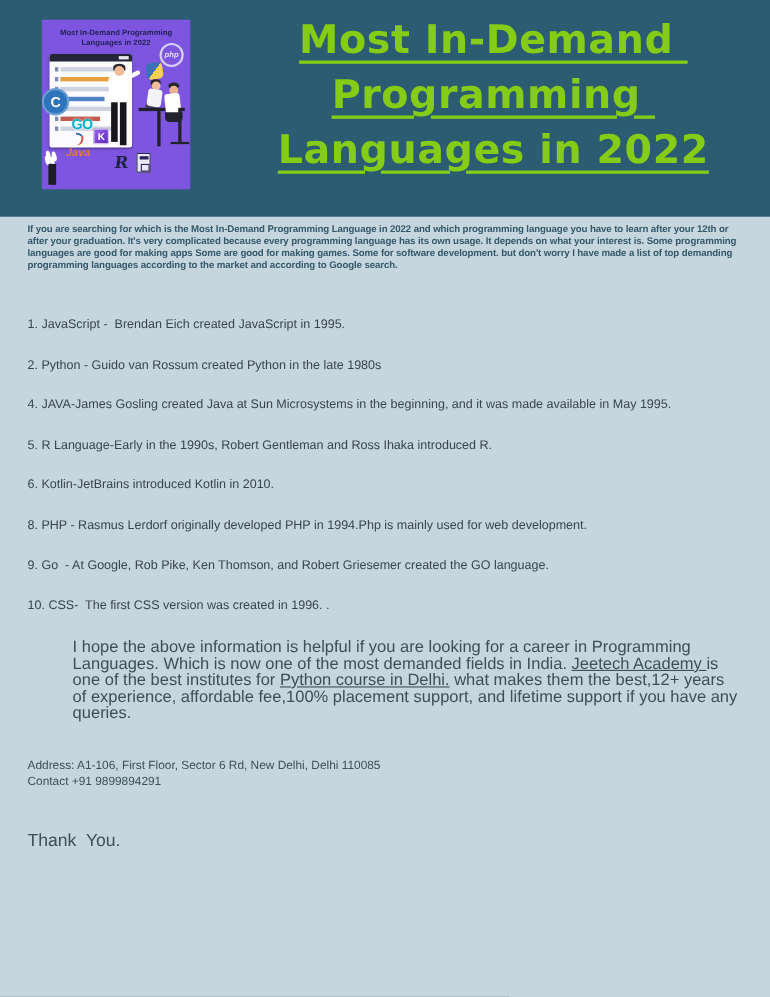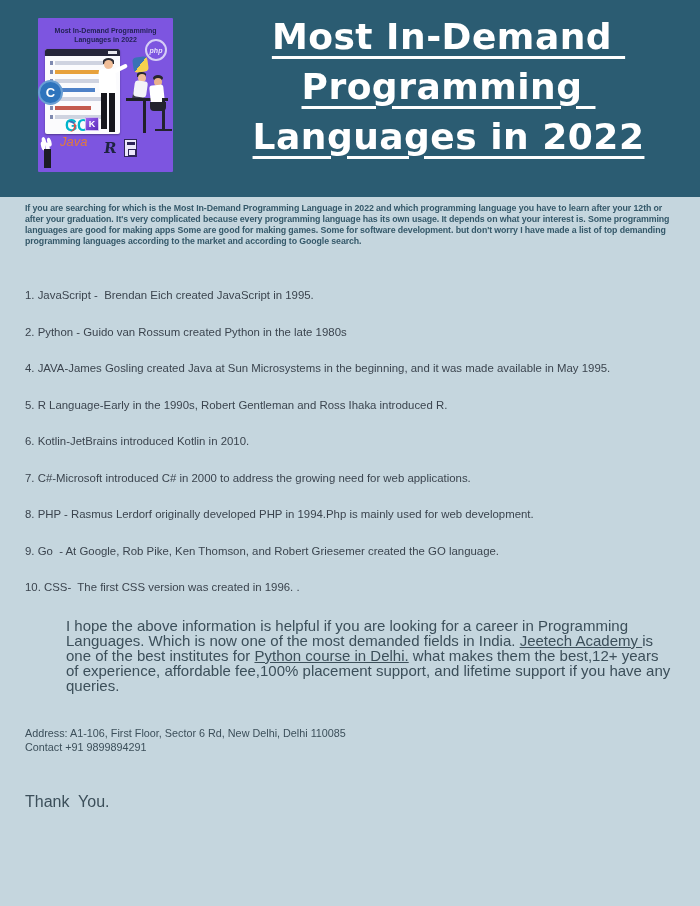--- a/index.html
+++ b/index.html
@@ -5,42 +5,42 @@
   * { margin:0; padding:0; box-sizing:border-box; }
   html,body { background:#9fb3bd; }
   .page {
     width:700px; height:906px; position:relative; margin:0 auto;
     background:#c5d6de; font-family:"Liberation Sans",sans-serif; overflow:hidden;
   }
   
   .header { position:relative; height:197px; background:#2b5c72; }
   .big-title {
     position:absolute; left:205px; top:12px; width:487px; text-align:center;
-    color:#ffffff; font-family:"DejaVu Sans",sans-serif; font-weight:bold;
+    color:#84cc16; font-family:"DejaVu Sans",sans-serif; font-weight:bold;
     font-size:36px; line-height:50px; letter-spacing:0.5px;
   }
   .big-title .tline { white-space:pre; text-decoration:underline; text-decoration-thickness:3px; text-underline-offset:7px; }
 
   
   .poster {
     position:absolute; left:38px; top:18px; width:135px; height:154px;
     background:#7d55e0; overflow:hidden; border-radius:1px;
   }
   .p-title { padding-top:8px; text-align:center; font-size:7px; line-height:9px; font-weight:bold; color:#232256; }
   .p-window { position:absolute; left:7px; top:31px; width:75px; height:85px; background:#fbfbfd; border-radius:2px; box-shadow:0 1px 2px rgba(0,0,0,.35); }
   .p-window-bar { height:7px; background:#26263a; border-radius:2px 2px 0 0; position:relative; }
   .p-window-bar::after { content:""; position:absolute; right:3px; top:2px; width:9px; height:3px; background:#e8e8ee; }
   .p-row { height:4px; margin:5px 6px 0 10px; background:#cfd3e0; position:relative; }
   .p-row::before { content:""; position:absolute; left:-5px; top:0; width:3px; height:4px; background:#7f8ab0; }
   .p-row:nth-child(2) { width:52px; } .p-row:nth-child(3) { width:44px; background:#e7a13c; }
   .p-row:nth-child(4) { width:55px; } .p-row:nth-child(5) { width:40px; background:#4f82c8; }
   .p-row:nth-child(6) { width:50px; } .p-row:nth-child(7) { width:36px; background:#c45b4e; }
   .p-row:nth-child(8) { width:47px; }
   .logo-c { position:absolute; left:0; top:62px; width:25px; height:25px; border-radius:50%; background:#2e74bd; border:2px solid #6b9fd4; color:#fff; font-weight:bold; font-size:13px; display:flex; align-items:center; justify-content:center; }
-  .logo-go { position:absolute; left:27px; top:99px; color:#00b5cc; font-size:16px; font-weight:bold; letter-spacing:-0.5px; text-shadow:0 0 2px #ffffff; }
+  .logo-go { position:absolute; left:27px; top:87px; color:#00b5cc; font-size:13px; font-weight:bold; letter-spacing:-0.5px; text-shadow:0 0 2px #ffffff; }
   .logo-python { position:absolute; left:95px; top:39px; width:15px; height:15px; border-radius:4px; background:linear-gradient(135deg,#3a72b5 50%,#f5d14f 50%); transform:rotate(-8deg); }
   .logo-php { position:absolute; right:6px; top:21px; width:22px; height:22px; border-radius:50%; border:2px solid #d6cef6; color:#e6e0fb; font-size:7px; font-weight:bold; font-style:italic; display:flex; align-items:center; justify-content:center; }
   .pr-hair { position:absolute; left:65px; top:40px; width:11px; height:6px; border-radius:50% 50% 0 0; background:#2a2a33; }
   .pr-head { position:absolute; left:66px; top:42px; width:9px; height:9px; border-radius:50%; background:#f0bd98; }
   .pr-shirt { position:absolute; left:61px; top:51px; width:17px; height:25px; background:#ffffff; border-radius:4px 4px 2px 2px; transform:rotate(-3deg); }
   .pr-arm { position:absolute; left:73px; top:49px; width:17px; height:4px; background:#ffffff; border-radius:2px; transform:rotate(-26deg); }
   .pr-legL { position:absolute; left:63px; top:75px; width:6px; height:36px; background:#17171d; }
   .pr-legR { position:absolute; left:71px; top:75px; width:6px; height:39px; background:#17171d; }
   .desk { position:absolute; left:88px; top:80px; width:42px; height:3px; background:#20202a; }
   .desk-leg { position:absolute; left:105px; top:83px; width:3px; height:32px; background:#20202a; }
@@ -48,21 +48,21 @@
   .st1-hair { position:absolute; left:99px; top:54px; width:9px; height:5px; border-radius:50% 50% 0 0; background:#26262e; }
   .st1-head { position:absolute; left:100px; top:56px; width:8px; height:8px; border-radius:50%; background:#f0bd98; }
   .st1-body { position:absolute; left:96px; top:63px; width:13px; height:16px; background:#f4f4f8; border-radius:3px; transform:rotate(8deg); }
   .st2-hair { position:absolute; left:115px; top:57px; width:10px; height:6px; border-radius:50%; background:#26262e; }
   .st2-head { position:absolute; left:116px; top:60px; width:8px; height:8px; border-radius:50%; background:#e9b28d; }
   .st2-body { position:absolute; left:112px; top:67px; width:14px; height:18px; background:#ffffff; border-radius:3px; transform:rotate(-6deg); }
   .st2-skirt { position:absolute; left:112px; top:84px; width:16px; height:9px; background:#23232e; border-radius:0 0 4px 4px; }
   .chair { position:absolute; left:124px; top:80px; width:3px; height:33px; background:#23232e; }
   .chair-base { position:absolute; left:117px; top:111px; width:17px; height:2px; background:#23232e; }
   .logo-java-curl { position:absolute; left:30px; top:103px; width:8px; height:11px; border-right:2px solid #d9534a; border-top:2px solid #3b6fb5; border-radius:0 7px 7px 0; transform:rotate(12deg); }
-  .logo-java-text { position:absolute; left:22px; top:116px; color:#e07a3e; font-size:13px; font-weight:normal; font-style:italic; }
+  .logo-java-text { position:absolute; left:22px; top:116px; color:#e07a3e; font-size:10px; font-weight:bold; font-style:italic; }
   .logo-kotlin { position:absolute; left:47px; top:99px; width:14px; height:14px; background:linear-gradient(135deg,#9a63f0 0%,#5b2bb8 100%); border:1px solid rgba(255,255,255,.65); color:#fff; font-size:9px; font-weight:bold; display:flex; align-items:center; justify-content:center; }
   .logo-r { position:absolute; left:66px; top:121px; color:#1d2340; font-size:15px; font-weight:bold; font-family:"DejaVu Serif",serif; transform:skewX(-8deg); }
   .badge { position:absolute; left:86px; top:121px; width:13px; height:18px; background:#ece8fb; border:1px solid #2e2458; }
   .badge::before { content:""; position:absolute; left:2px; top:2px; width:8px; height:3px; background:#2e2458; }
   .badge::after { content:""; position:absolute; left:3px; top:9px; width:6px; height:5px; border:1px solid #2e2458; }
   .plant { position:absolute; left:4px; top:119px; width:4px; height:9px; background:#fff; border-radius:50%; box-shadow:5px 2px 0 #ffffff,-2px 4px 0 #ffffff,2px 6px 0 #ffffff; transform:rotate(-15deg); }
   .pot { position:absolute; left:6px; top:131px; width:7px; height:19px; background:#1c1c24; }
 
   
   .content { padding:0 28px 0 25px; }
@@ -143,21 +143,20 @@
   <div class="content">
 
     <p class="intro">If you are searching for which is the Most In-Demand Programming Language in 2022 and which programming language you have to learn after your 12th or after your graduation. It's very complicated because every programming language has its own usage. It depends on what your interest is. Some programming languages are good for making apps Some are good for making games. Some for software development. but don't worry I have made a list of top demanding programming languages according to the market and according to Google search.</p>
 
     <div class="lang-list">
       <p>1. JavaScript -  Brendan Eich created JavaScript in 1995.</p>
       <p>2. Python - Guido van Rossum created Python in the late 1980s</p>
       <p>4. JAVA-James Gosling created Java at Sun Microsystems in the beginning, and it was made available in May 1995.</p>
       <p>5. R Language-Early in the 1990s, Robert Gentleman and Ross Ihaka introduced R.</p>
       <p>6. Kotlin-JetBrains introduced Kotlin in 2010.</p>
-      <p>7. C#-Microsoft introduced C# in 2000 to address the growing need for web applications.</p>
       <p>8. PHP - Rasmus Lerdorf originally developed PHP in 1994.Php is mainly used for web development.</p>
       <p>9. Go  - At Google, Rob Pike, Ken Thomson, and Robert Griesemer created the GO language.</p>
       <p>10. CSS-  The first CSS version was created in 1996. .</p>
     </div>
 
     <p class="closing"><span>I hope the above information is helpful if you are looking for a career in Programming Languages. Which is now one of the most demanded fields in India. </span><span class="link">Jeetech Academy </span><span>is one of the best institutes for </span><span class="link">Python course in Delhi.</span><span> what makes them the best,12+ years of experience, affordable fee,100% placement support, and lifetime support if you have any queries.</span></p>
 
     <div class="footer-block">
       <div>Address: A1-106, First Floor, Sector 6 Rd, New Delhi, Delhi 110085</div>
       <div>Contact +91 9899894291</div>

